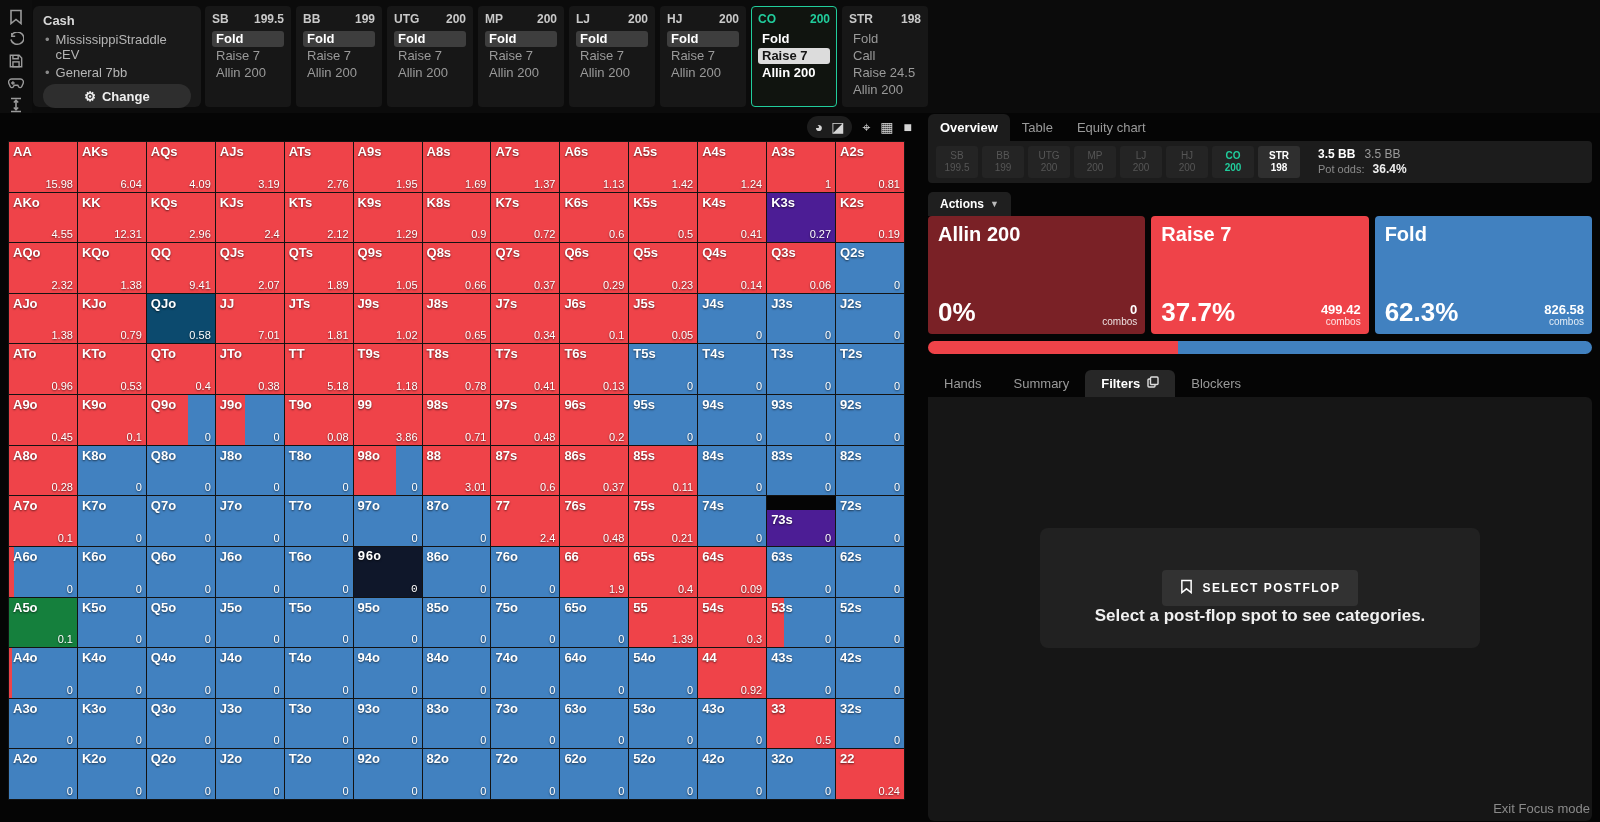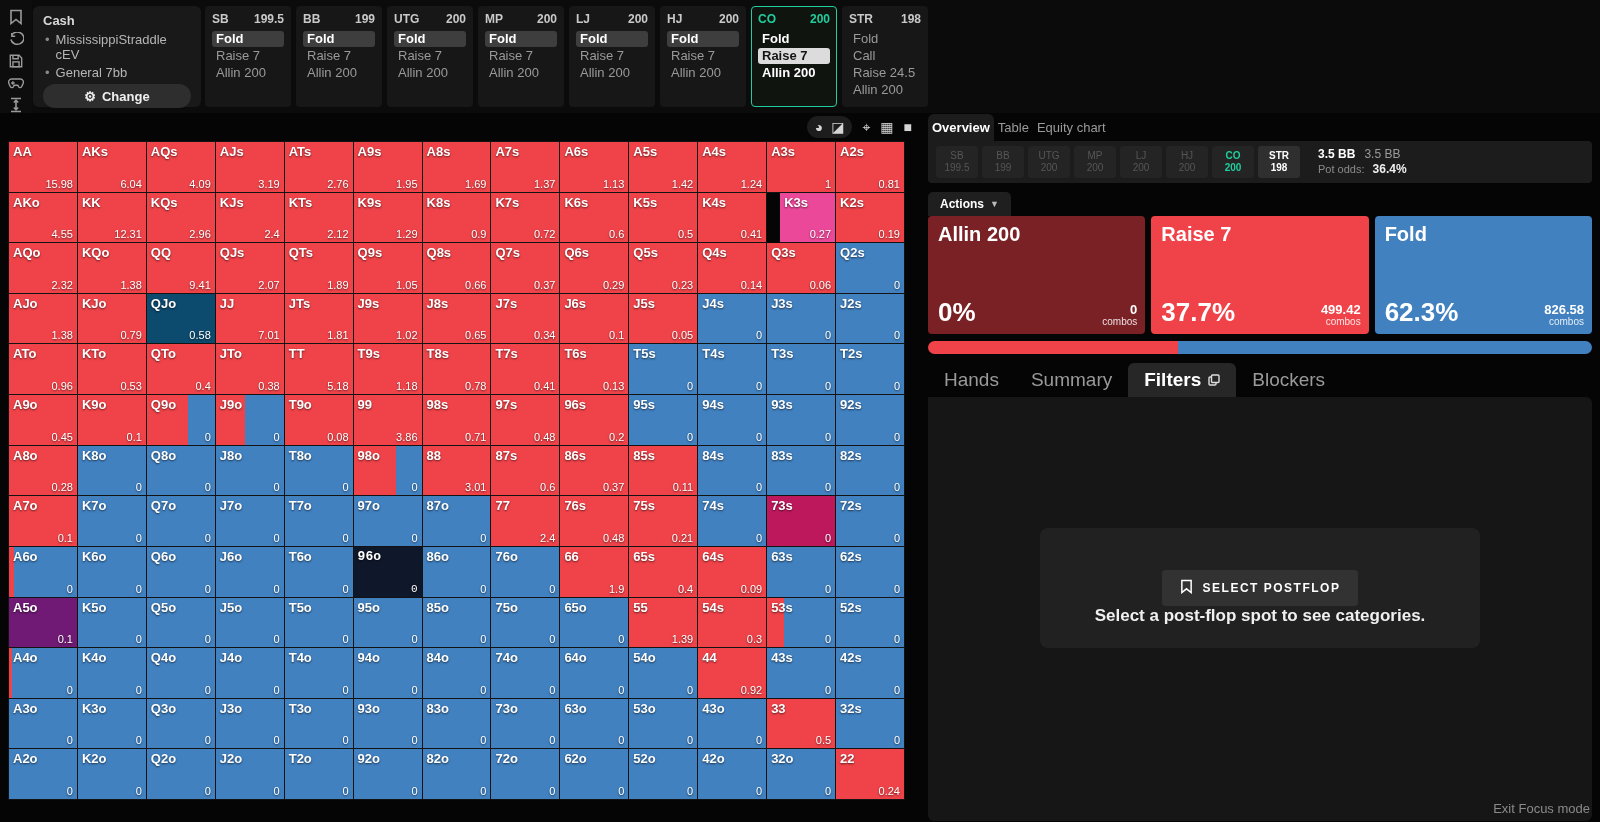--- a/index.html
+++ b/index.html
@@ -45,21 +45,21 @@
   #grid { position:absolute; left:8px; top:141px; width:897px; height:659px;
     display:grid; grid-template-columns:repeat(13,1fr); grid-template-rows:repeat(13,1fr);
     border-left:1px solid #131313; border-top:1px solid #131313; }
   .cell { position:relative; border-right:1px solid #131313; border-bottom:1px solid #131313; cursor:pointer; }
   .cl { position:absolute; left:4px; top:2px; font-size:13px; font-weight:bold; color:#fff; text-shadow:0 1px 2px rgba(0,0,0,.6); }
   .cv { position:absolute; right:4px; bottom:2px; font-size:11px; color:#fff; text-shadow:0 1px 2px rgba(0,0,0,.6); }
 
   
   #rightpanel { position:absolute; left:928px; top:114px; width:664px; height:700px; }
   #righttabs { display:flex; height:27px; align-items:flex-end; }
-  .rtab { font-size:13px; color:#9a9a9a; padding:6px 4px; border-radius:6px 6px 0 0; cursor:pointer; }
+  .rtab { font-size:13px; color:#9a9a9a; padding:6px 12px; border-radius:6px 6px 0 0; cursor:pointer; }
   .rtab.active { background:#1c1c1c; color:#fff; font-weight:bold; }
 
   #badgesbar { height:42px; background:#1c1c1c; border-radius:0 4px 4px 4px; display:flex; align-items:center; padding:0 8px; gap:4px; }
   .badge { width:42px; height:32px; background:#242424; border-radius:3px; display:flex; flex-direction:column;
     align-items:center; justify-content:center; font-size:10px; line-height:12px; cursor:pointer; }
   .badge.dim { color:#565656; }
   .badge.hero { color:#21cd9c; font-weight:bold; }
   .badge.current { color:#fff; font-weight:bold; background:#2f2f2f; }
   #potinfo { margin-left:14px; font-size:11px; line-height:15px; }
   #potinfo .l1 b { color:#fff; font-size:12px; }
@@ -76,21 +76,21 @@
   .acard .at { font-size:20px; font-weight:bold; }
   .acard .apct { position:absolute; left:10px; bottom:6px; font-size:26px; font-weight:bold; }
   .acard .acmb { position:absolute; right:8px; bottom:6px; text-align:right; line-height:12px; }
   .acard .acmb .n { font-size:13px; font-weight:bold; }
   .acard .acmb .lbl { font-size:10px; opacity:.85; }
 
   #stratbar { margin-top:7px; height:13px; border-radius:7px; overflow:hidden; display:flex; }
   #stratbar span { height:100%; }
 
   #subtabs { margin-top:17px; display:flex; align-items:flex-end; height:26px; }
-  .stab { font-size:19px; color:#9a9a9a; padding:6px 16px; border-radius:6px 6px 0 0; cursor:pointer; display:flex; align-items:flex-end; gap:7px; }
+  .stab { font-size:13px; color:#9a9a9a; padding:6px 16px; border-radius:6px 6px 0 0; cursor:pointer; display:flex; align-items:flex-end; gap:7px; }
   .stab.active { background:#272727; color:#fff; font-weight:bold; }
   .stab svg { stroke:#ddd; fill:none; stroke-width:1.4; }
 
   #contentpanel { background:#161616; border-radius:0 6px 6px 6px; height:424px; position:relative; }
   #msgbox { position:absolute; left:50%; top:45%; transform:translate(-50%,-50%);
     background:#212121; border-radius:8px; padding:24px 40px 22px; text-align:center; width:440px; }
   #msgtext { font-size:17px; font-weight:bold; color:#f0f0f0; }
   #pfbtn { margin:18px auto 0; display:inline-flex; align-items:center; gap:10px; background:#323232;
     border-radius:4px; padding:9px 18px; font-size:12px; font-weight:bold; letter-spacing:1.5px; color:#fff; cursor:pointer; }
   #pfbtn svg { stroke:#fff; fill:none; stroke-width:1.6; }
@@ -332,21 +332,21 @@
         <span class="cv">0.6</span>
       </div>
       <div class="cell" style="background: rgb(239, 67, 73);">
         <span class="cl">K5s</span>
         <span class="cv">0.5</span>
       </div>
       <div class="cell" style="background: rgb(239, 67, 73);">
         <span class="cl">K4s</span>
         <span class="cv">0.41</span>
       </div>
-      <div class="cell" style="background: #ec4899; margin-left: 13px;">
+      <div class="cell" style="background: #4c1d95;">
         <span class="cl">K3s</span>
         <span class="cv">0.27</span>
       </div>
       <div class="cell" style="background: rgb(239, 67, 73);">
         <span class="cl">K2s</span>
         <span class="cv">0.19</span>
       </div>
       <div class="cell" style="background: rgb(239, 67, 73);">
         <span class="cl">AQo</span>
         <span class="cv">2.32</span>
@@ -644,21 +644,21 @@
         <span class="cv">0.48</span>
       </div>
       <div class="cell" style="background: rgb(239, 67, 73);">
         <span class="cl">75s</span>
         <span class="cv">0.21</span>
       </div>
       <div class="cell" style="background: rgb(65, 129, 192);">
         <span class="cl">74s</span>
         <span class="cv">0</span>
       </div>
-      <div class="cell" style="background: #be185d;">
+      <div class="cell" style="background: #4c1d95; margin-top: 14px;">
         <span class="cl">73s</span>
         <span class="cv">0</span>
       </div>
       <div class="cell" style="background: rgb(65, 129, 192);">
         <span class="cl">72s</span>
         <span class="cv">0</span>
       </div>
       <div class="cell" style="background: linear-gradient(to right, rgb(239, 67, 73) 0px, rgb(239, 67, 73) 7%, rgb(65, 129, 192) 7%, rgb(65, 129, 192) 100%);">
         <span class="cl">A6o</span>
         <span class="cv">0</span>
@@ -704,21 +704,21 @@
         <span class="cv">0.09</span>
       </div>
       <div class="cell" style="background: rgb(65, 129, 192);">
         <span class="cl">63s</span>
         <span class="cv">0</span>
       </div>
       <div class="cell" style="background: rgb(65, 129, 192);">
         <span class="cl">62s</span>
         <span class="cv">0</span>
       </div>
-      <div class="cell" style="background: #701a75; text-decoration: underline;">
+      <div class="cell" style="background: #15803d; text-decoration: underline;">
         <span class="cl">A5o</span>
         <span class="cv">0.1</span>
       </div>
       <div class="cell" style="background: rgb(65, 129, 192);">
         <span class="cl">K5o</span>
         <span class="cv">0</span>
       </div>
       <div class="cell" style="background: rgb(65, 129, 192);">
         <span class="cl">Q5o</span>
         <span class="cv">0</span>

